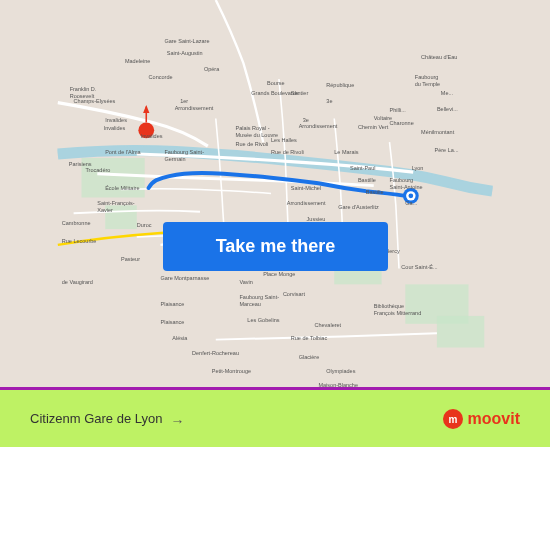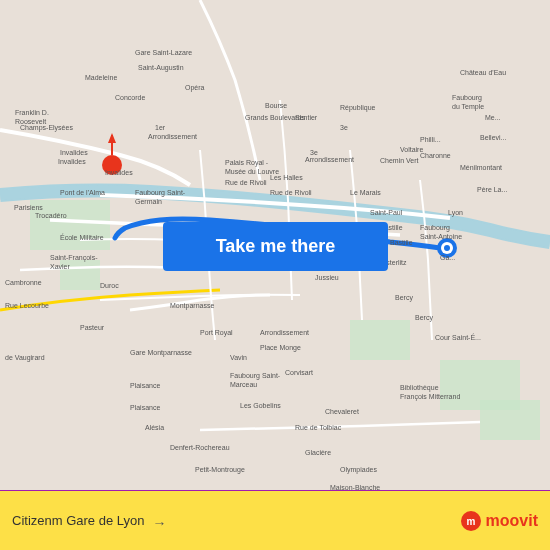--- a/index.html
+++ b/index.html
@@ -5,21 +5,21 @@
     * { margin: 0; padding: 0; box-sizing: border-box; }
     body {
       width: 550px;
       height: 550px;
       overflow: hidden;
       font-family: Arial, sans-serif;
       background: #fff;
     }
     #map-container {
       width: 550px;
-      height: 490px;
+      height: 387px;
       position: relative;
       overflow: hidden;
       background-color: #e8e0d8;
     }
     #map-svg {
       width: 100%;
       height: 100%;
       position: absolute;
       top: 0; left: 0;
     }
@@ -37,26 +37,26 @@
       font-weight: bold;
       cursor: pointer;
       display: flex;
       align-items: center;
       justify-content: center;
       z-index: 10;
     }
     #footer {
       width: 550px;
       height: 60px;
-      background: #fde047;
+      background: #bef264;
       display: flex;
       align-items: center;
       justify-content: space-between;
-      padding: 0 12px;
-      border-top: 1px solid #a21caf;
+      padding: 0 30px;
+      border-top: 3px solid #a21caf;
     }
     #route-info {
       display: flex;
       align-items: center;
       gap: 8px;
       flex: 1;
     }
     #origin-text {
       font-size: 13px;
       color: #333;

